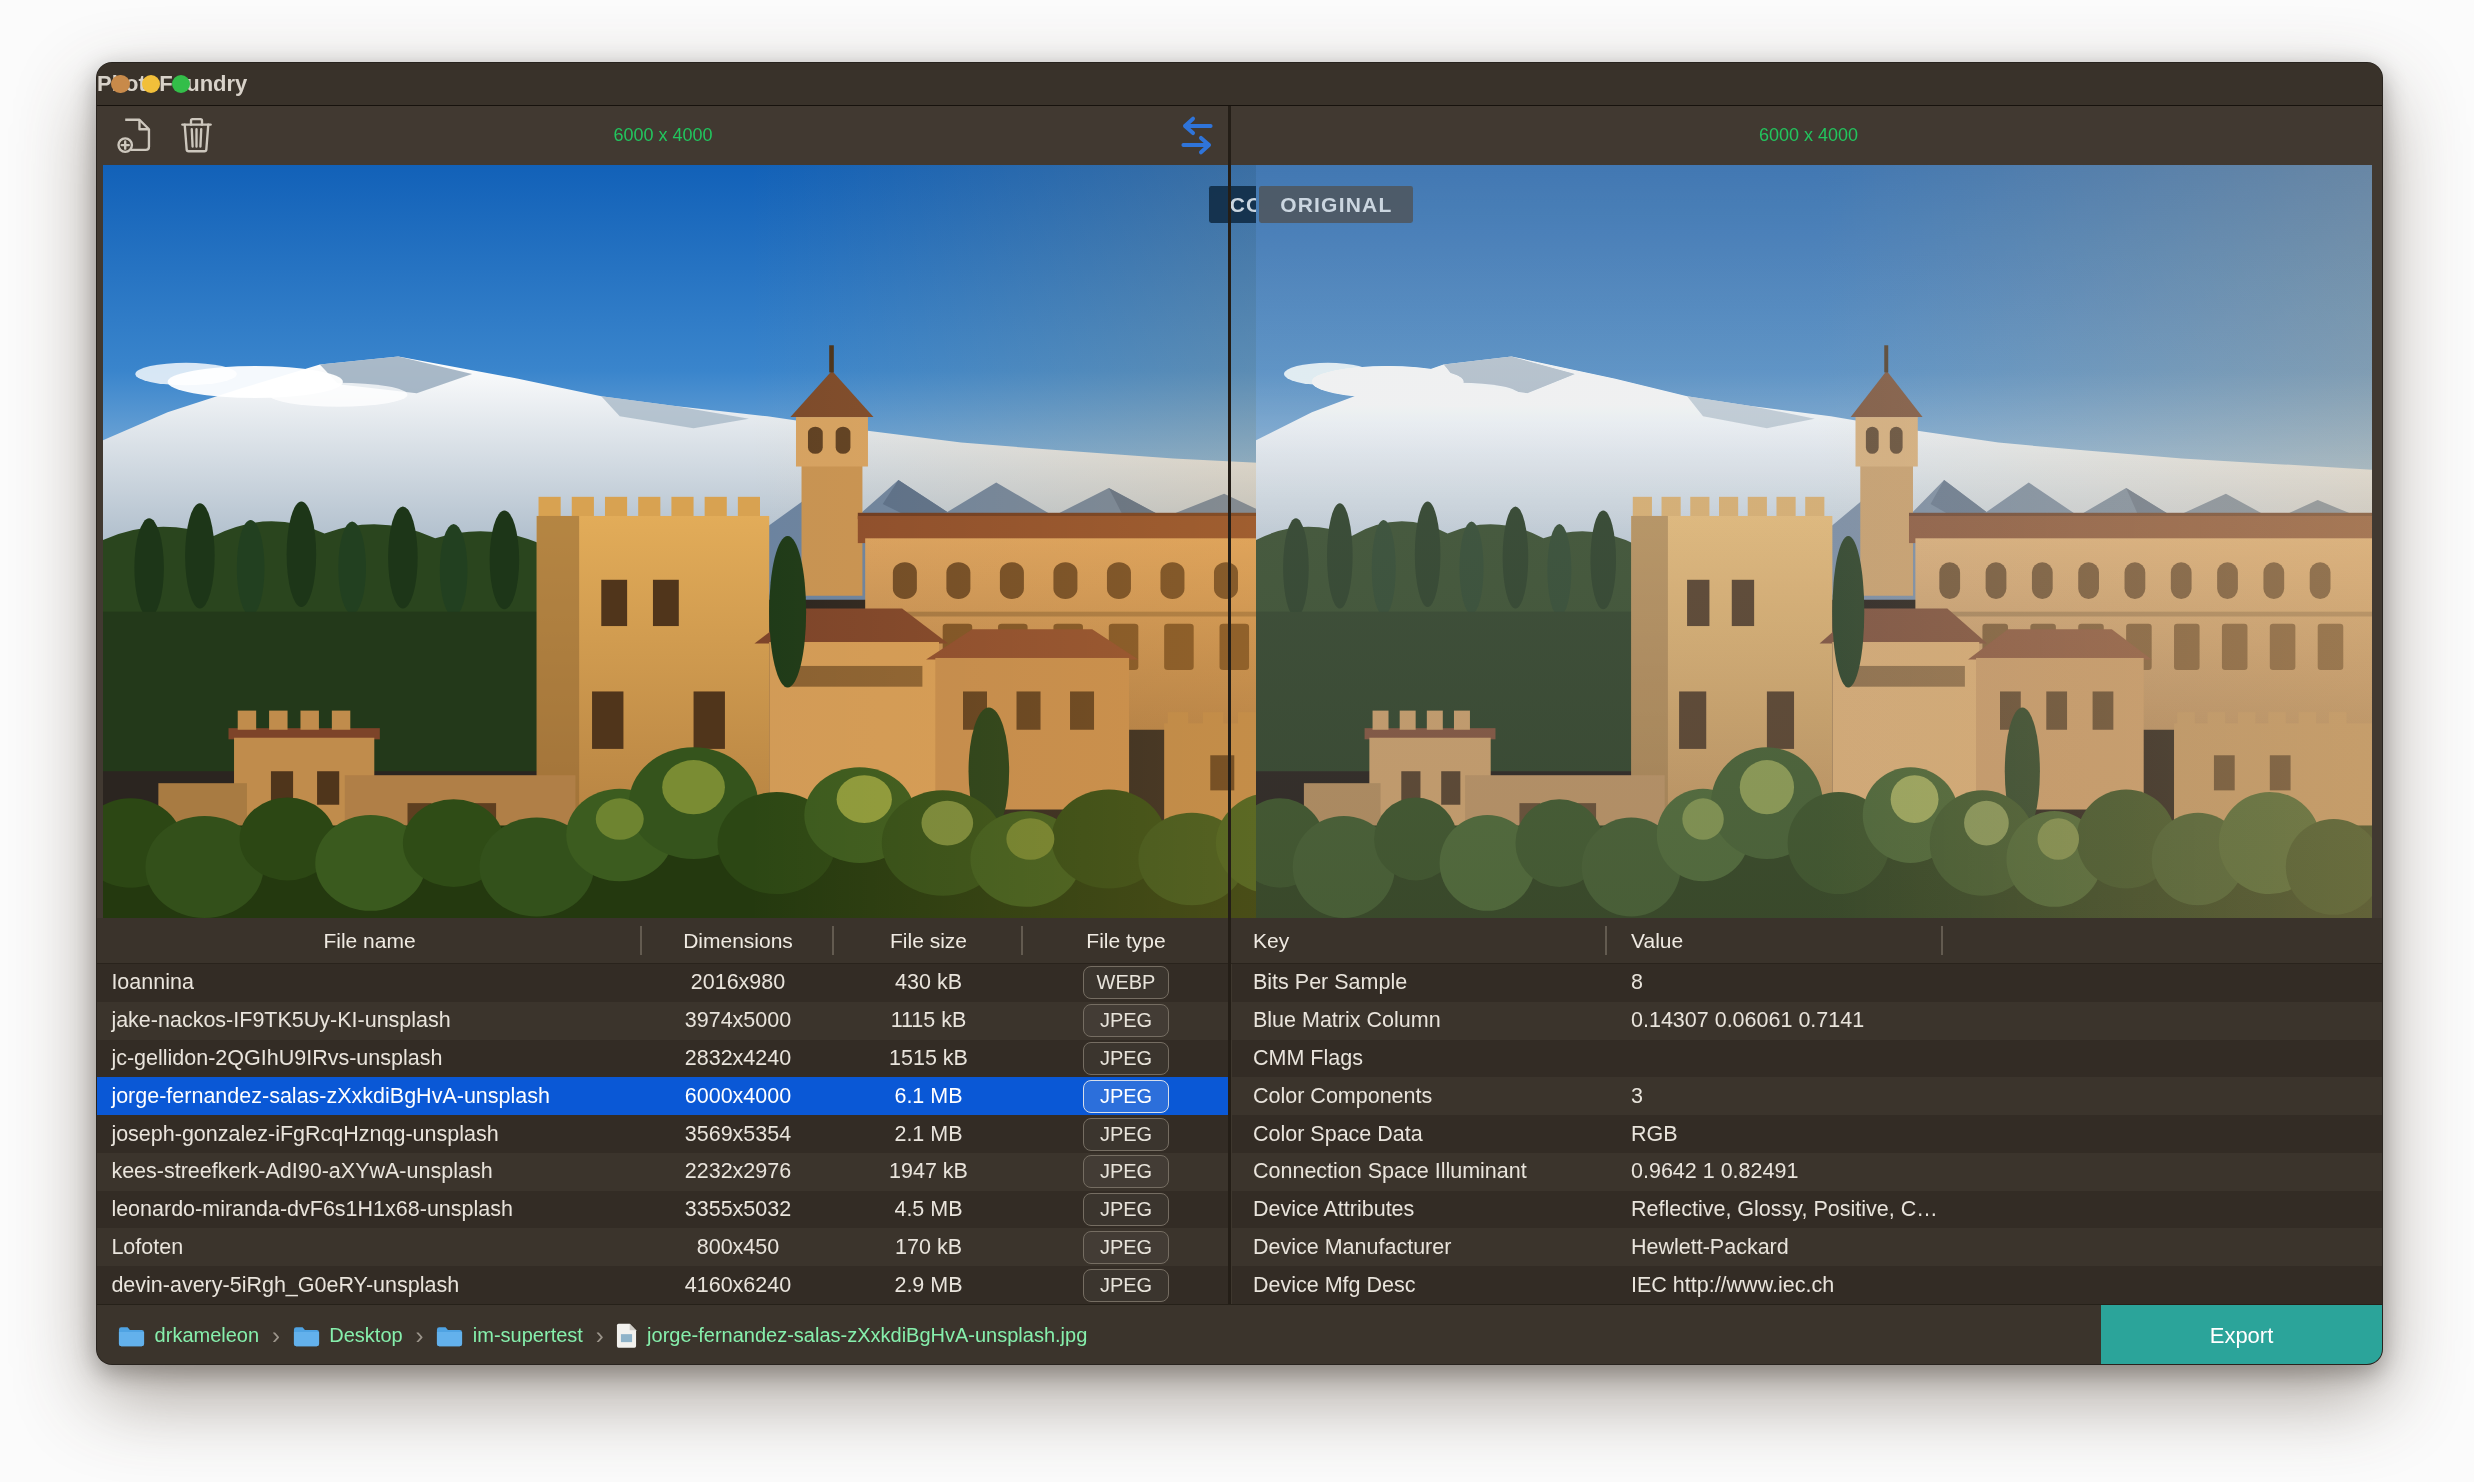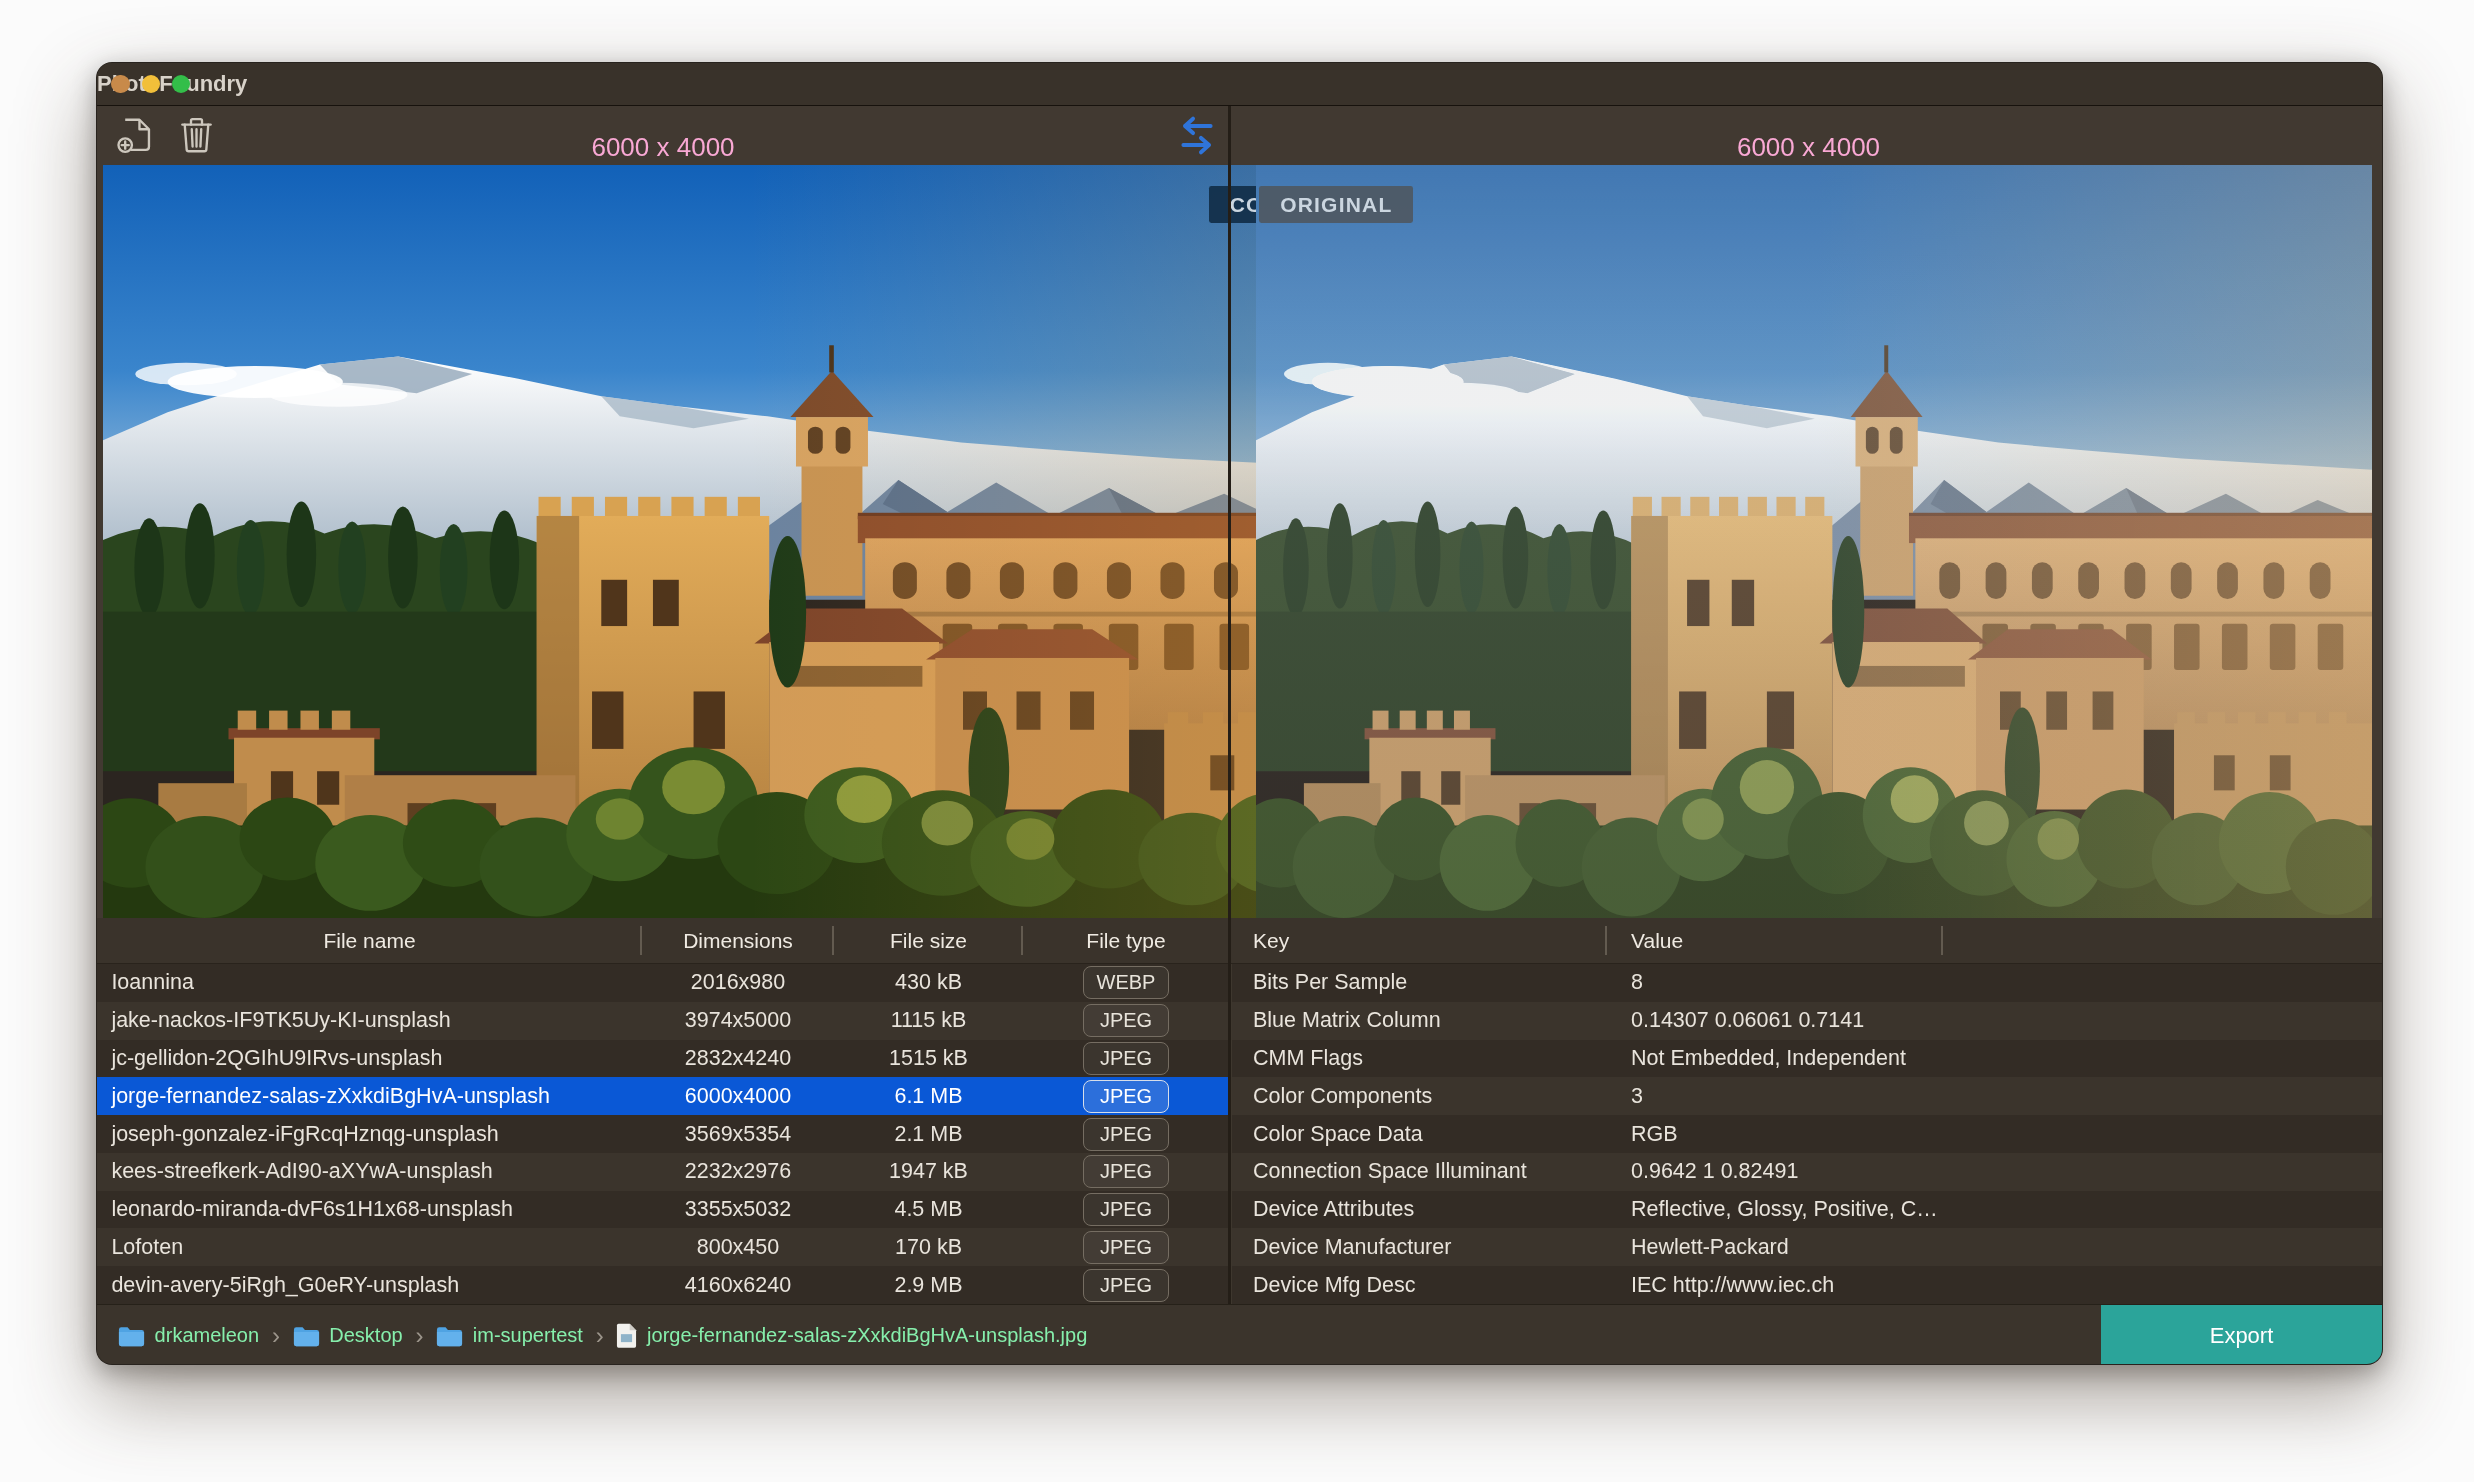--- a/index.html
+++ b/index.html
@@ -33,22 +33,22 @@
   .light.max   { background:#33BE49; }
   .title {
     width:100%; text-align:left; font-size:22px; font-weight:700; color:#D8D2C9;
   }
   
   .toolbar { position:absolute; left:0; top:43px; width:100%; height:59px; background:#413931; }
   .tool-btn { position:absolute; top:10.4px; width:38px; height:38px; display:flex; align-items:center; justify-content:center; }
   .tool-btn.add   { left:19px; }
   .tool-btn.trash { left:80px; }
   .dims-label {
-    position:absolute; top:12px; height:59px; display:flex; align-items:center; justify-content:center;
-    color:#f9a8d4; font-size:26px;
+    position:absolute; top:0; height:59px; display:flex; align-items:center; justify-content:center;
+    color:#22c55e; font-size:18px;
   }
   .dims-label.left  { left:0;      width:1132px; }
   .dims-label.right { left:1135px; width:1153px; }
   .swap-btn { position:absolute; left:1078px; top:8px; width:43px; height:45px; display:flex; align-items:center; justify-content:center; }
   
   .pane-divider { position:absolute; left:1131px; top:43px; width:3.2px; height:1198px; background:#241E17; z-index:5; }
   
   .viewer { position:absolute; left:0; top:102px; width:100%; height:753px; background:#413931; }
   .imgpane { position:absolute; top:0; height:753px; overflow:hidden; background:#2B2520; }
   .imgpane.left  { left:6.4px;    width:1290px; }
@@ -412,21 +412,20 @@
       <div class="mrow">
         <div class="mc m-key">Bits Per Sample</div>
         <div class="mc m-val">8</div>
       </div>
       <div class="mrow">
         <div class="mc m-key">Blue Matrix Column</div>
         <div class="mc m-val">0.14307 0.06061 0.7141</div>
       </div>
       <div class="mrow">
         <div class="mc m-key">CMM Flags</div>
-        <div class="mc m-val">Not Embedded, Independent</div>
       </div>
       <div class="mrow">
         <div class="mc m-key">Color Components</div>
         <div class="mc m-val">3</div>
       </div>
       <div class="mrow">
         <div class="mc m-key">Color Space Data</div>
         <div class="mc m-val">RGB</div>
       </div>
       <div class="mrow">

